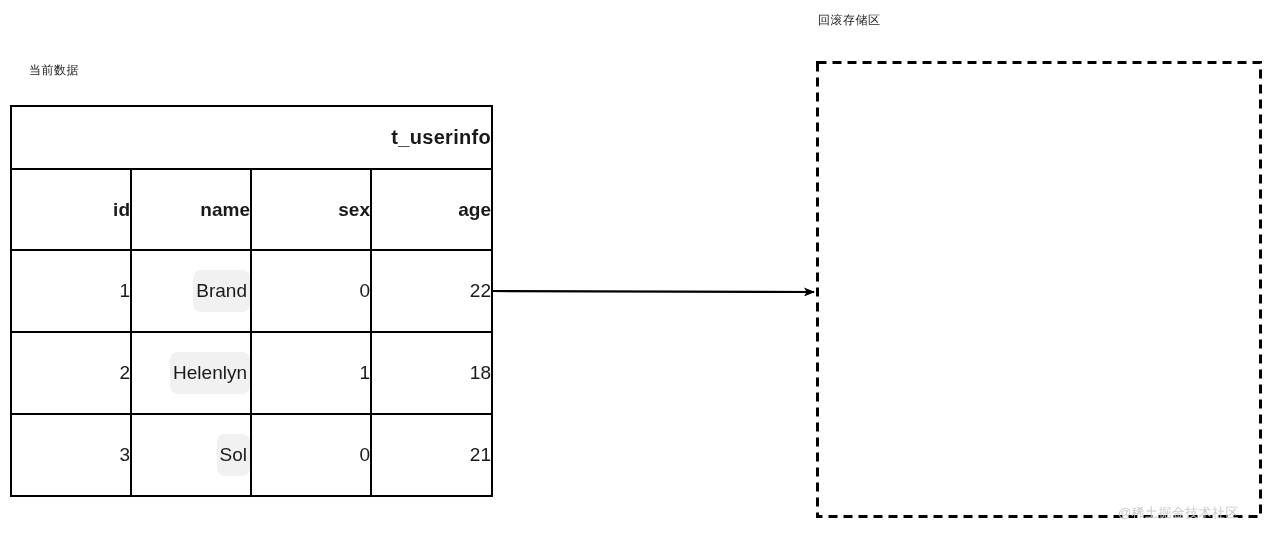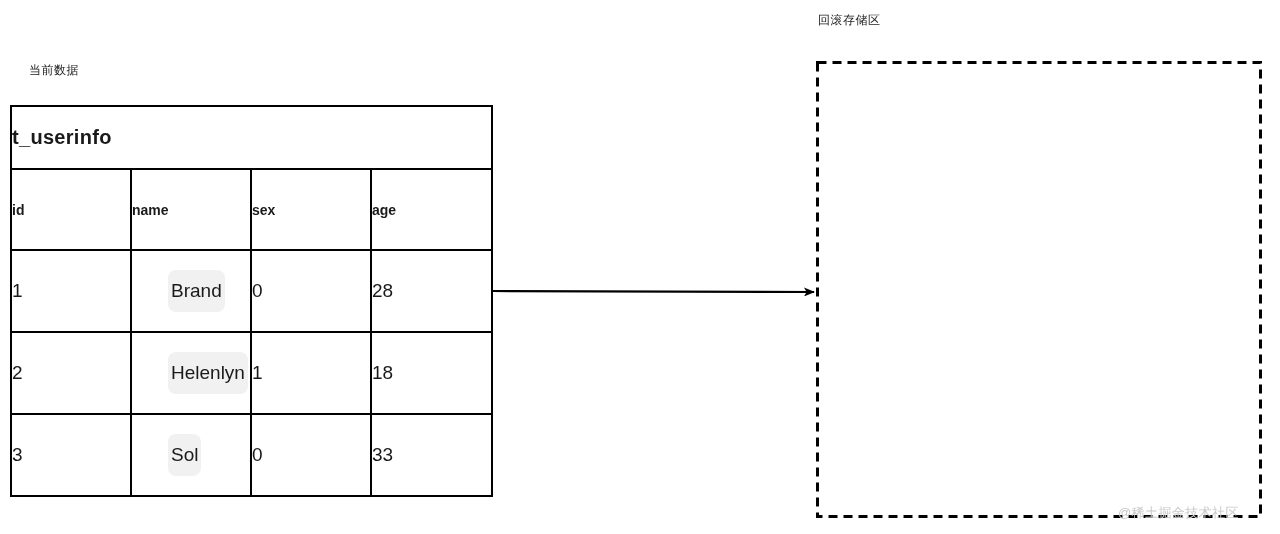--- a/index.html
+++ b/index.html
@@ -41,36 +41,36 @@
     left: 10px;
     top: 105px;
     width: 481px;
     height: 380px;
     border-collapse: collapse;
     table-layout: fixed;
     background: #ffffff;
   }
   .data-table td, .data-table th {
     border: 2.5px solid #000000;
-    text-align: left;
+    text-align: right;
     vertical-align: middle;
     font-size: 19px;
     font-weight: normal;
     padding: 0;
     color: #1a1a1a;
   }
   .data-table .title-cell {
     height: 61px;
     font-size: 20px;
     font-weight: bold;
     letter-spacing: 0.3px;
   }
   .data-table .head-cell {
     height: 79px;
-    font-size: 14px;
+    font-size: 19px;
     font-weight: bold;
   }
   .data-table .body-cell {
     height: 80px;
   }
   .col-id   { width: 120px; }
   .col-name { width: 120px; }
   .col-sex  { width: 120px; }
   .col-age  { width: 121px; }
 
@@ -143,39 +143,39 @@
         <td class="head-cell">sex</td>
         <td class="head-cell">age</td>
       </tr>
 
       <tr>
         <td class="body-cell">1</td>
         <td class="body-cell">
           <span class="name-chip">Brand</span>
         </td>
         <td class="body-cell">0</td>
-        <td class="body-cell">28</td>
+        <td class="body-cell">22</td>
       </tr>
 
       <tr>
         <td class="body-cell">2</td>
         <td class="body-cell">
           <span class="name-chip">Helenlyn</span>
         </td>
         <td class="body-cell">1</td>
         <td class="body-cell">18</td>
       </tr>
 
       <tr>
         <td class="body-cell">3</td>
         <td class="body-cell">
           <span class="name-chip">Sol</span>
         </td>
         <td class="body-cell">0</td>
-        <td class="body-cell">33</td>
+        <td class="body-cell">21</td>
       </tr>
     </tbody>
   </table>
 
   <div class="rollback-box">
     <svg width="446" height="457" viewBox="0 0 446 457" xmlns="http://www.w3.org/2000/svg">
       <rect x="1.5" y="1.5" width="443" height="454" fill="none" stroke="#000000" stroke-width="3" stroke-dasharray="9 6"></rect>
     </svg>
   </div>
 

